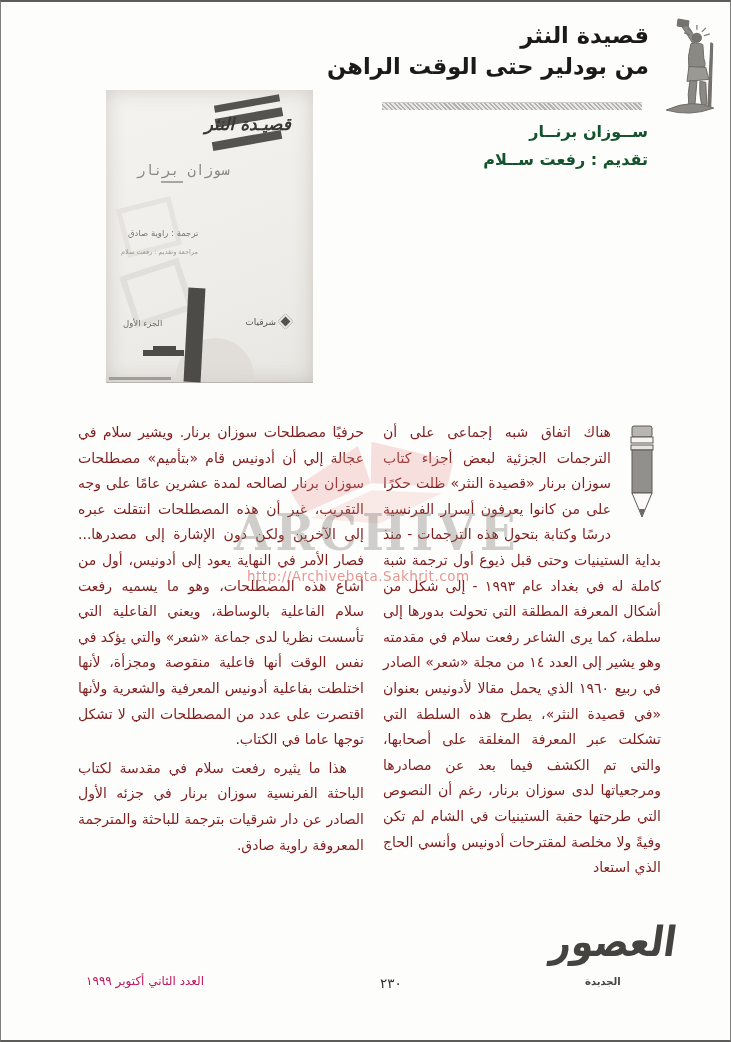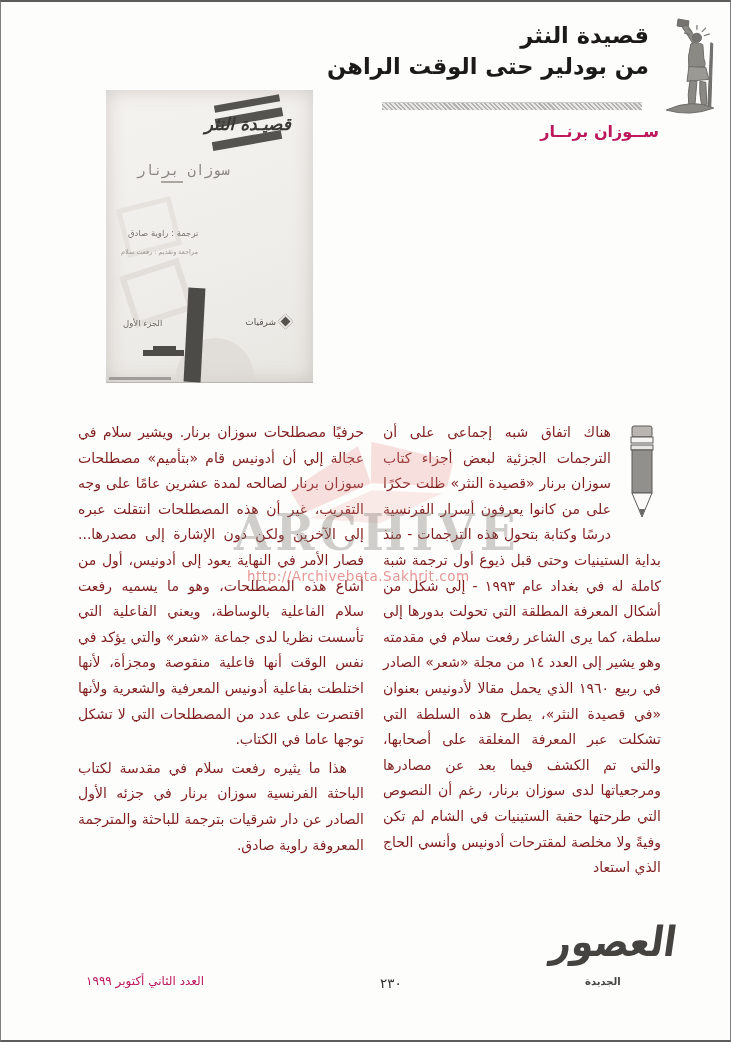--- a/index.html
+++ b/index.html
@@ -22,22 +22,22 @@
     letter-spacing:0;
   }
   .statue{position:absolute;right:8px;top:13px;}
   .hatch{
     position:absolute;left:381px;top:100px;width:260px;height:7px;
     background:repeating-linear-gradient(45deg,#b4b2af 0 1.5px,#e9e7e4 1.5px 3.2px);
     border-top:1px solid #cfcdca;
   }
   
   .byline{
-    position:absolute;right:71px;top:116px;direction:rtl;text-align:right;
-    color:#be185d;font-weight:bold;font-size:16px;line-height:28px;
+    position:absolute;right:82px;top:116px;direction:rtl;text-align:right;
+    color:#14532d;font-weight:bold;font-size:16px;line-height:28px;
   }
   
   .cover{
     position:absolute;left:105px;top:88px;width:207px;height:292px;
     background:linear-gradient(160deg,#f5f3f0 0%,#efede9 60%,#e9e7e2 100%);
     box-shadow:inset 0 0 20px rgba(110,105,98,.28), 0 1px 0 #b9b6b1;
   }
   .cover .bar{position:absolute;background:#55534f;}
   .cover .bar1{left:108px;top:10px;width:66px;height:7px;transform:rotate(-10deg);}
   .cover .bar2{left:109px;top:23px;width:68px;height:9px;transform:rotate(-10deg);}
@@ -118,20 +118,21 @@
       <path d="M48 67 l6 1 1 22 -5 2 q-3 -12 -2 -25 z"></path>
       <path d="M59 28 l2 1 -2 64 -3 0 z" fill="#75736f"></path>
       <path d="M14 96 q26 -12 48 -2 q-24 9 -48 2 z"></path>
     </g>
   </svg>
 
   <div class="hatch"></div>
 
   <div class="byline">
     <div>ســوزان برنــار</div>
+    <div>تقديم : رفعت ســلام</div>
   </div>
 
   <div class="cover">
     <div class="bar bar1"></div>
     <div class="bar bar2"></div>
     <div class="cover-title">قصيـدة النثر</div>
     <div class="bar bar3"></div>
     <div class="cover-author">سوزان برنار</div>
     <div class="cover-dash"></div>
     <div class="cover-sq1"></div>

